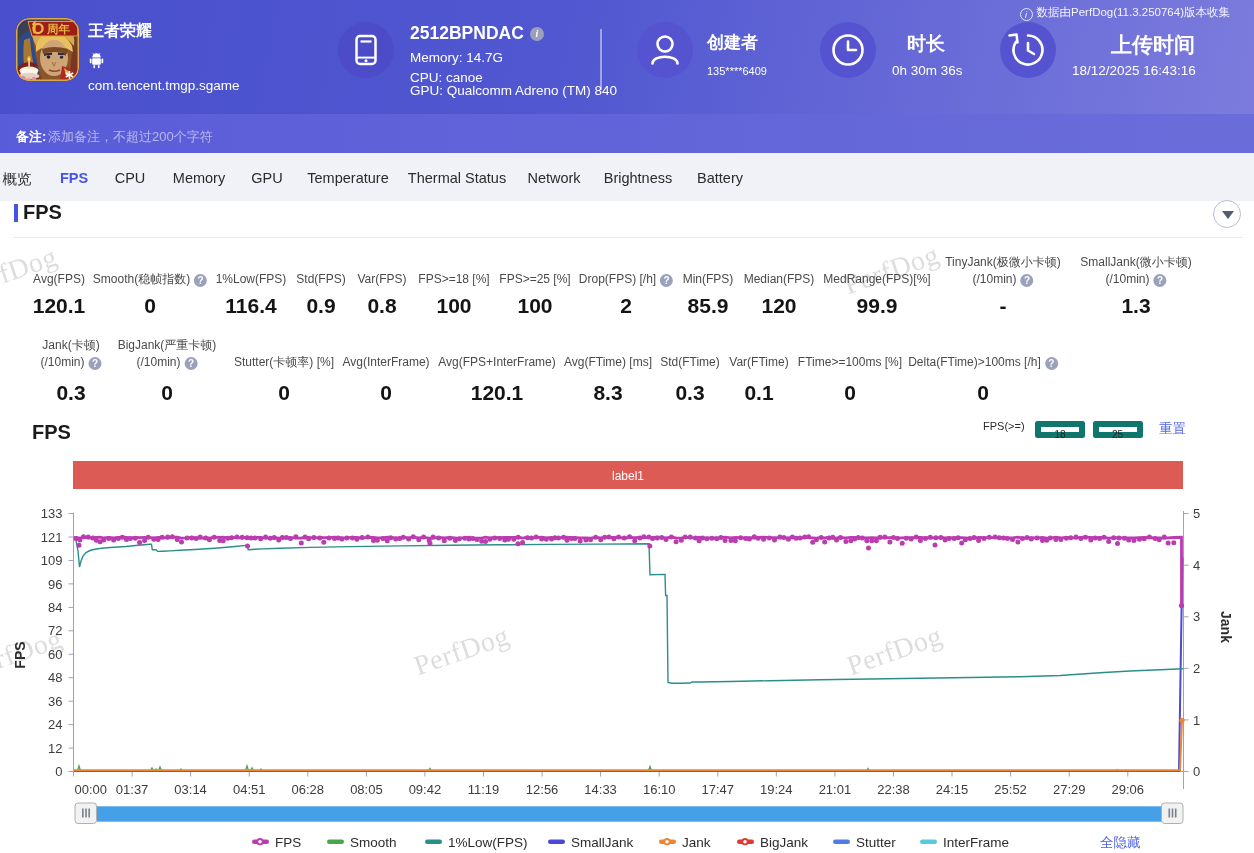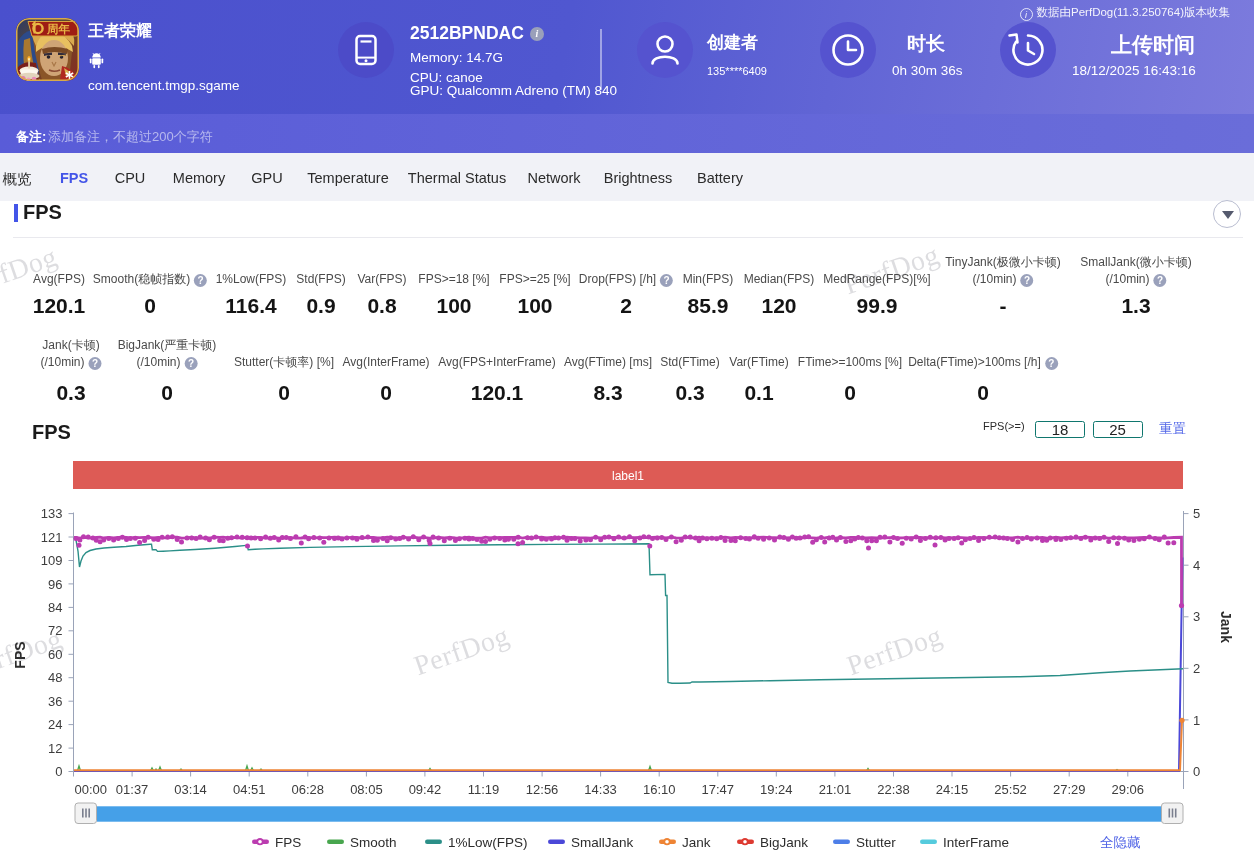--- a/index.html
+++ b/index.html
@@ -31,22 +31,22 @@
 .wm { position:absolute; width:110px; font-size:28px; color:rgba(120,120,132,0.25);
   font-family:"Liberation Serif",serif; transform:rotate(-19deg); white-space:nowrap; letter-spacing:0.5px; }
 .hgroup { position:absolute; }
 .htitle { font-size:17.5px; font-weight:bold; }
 .hsub { font-size:13.5px; line-height:16px; }
 .infoi { display:inline-block; width:14px; height:14px; border-radius:50%; background:#9aa0ba; color:#fff;
   font-size:10px; line-height:14px; text-align:center; font-style:italic; font-weight:bold;
   font-family:"Liberation Serif",serif; vertical-align:2px; margin-left:6px; }
 .charttitle { position:absolute; left:32px; top:420.5px; font-size:20px; line-height:22px; font-weight:bold; color:#1a1a1a; }
 .ctrl { position:absolute; top:420px; font-size:13.5px; color:#2b2b2b; }
-.inputbox { position:absolute; top:420.5px; width:50px; height:17.5px; border:1px solid #0f766e;
-  border-radius:2.5px; background:#fff; font-size:15px; color:#222; text-align:center; line-height:16.5px; }
+.inputbox { position:absolute; top:420.5px; width:50px; height:17.5px; border:6px solid #0f766e;
+  border-radius:2.5px; background:#fff; font-size:10px; color:#222; text-align:center; line-height:16.5px; }
 </style></head>
 <body>
 <div class="header">
   <div style="position:absolute;left:16px;top:18px;"><svg width="63" height="63" viewBox="0 0 63 63">
 <defs>
 <linearGradient id="gbg" x1="0" y1="0" x2="1" y2="1">
 <stop offset="0" stop-color="#2a3a66"></stop>
             <stop offset="0.5" stop-color="#6a4a28"></stop>
             <stop offset="1" stop-color="#8a2820"></stop>
 </linearGradient>

